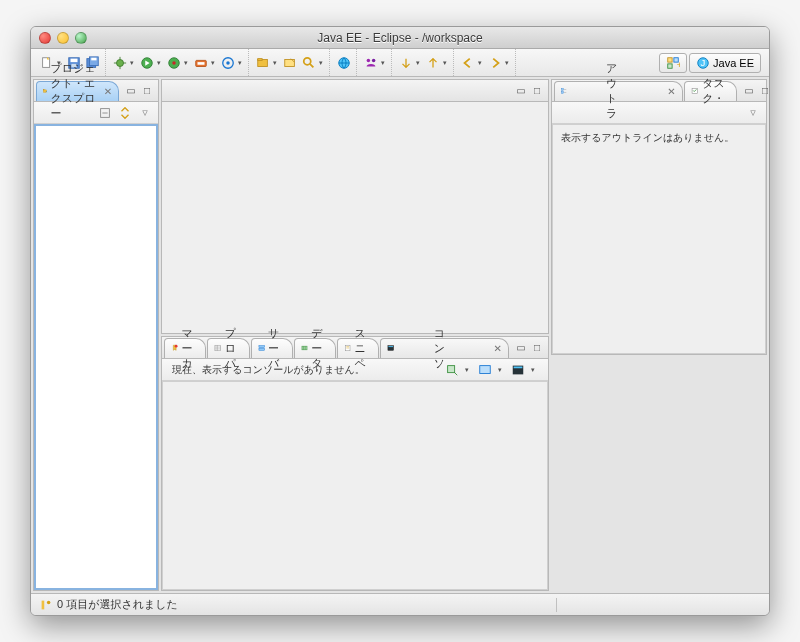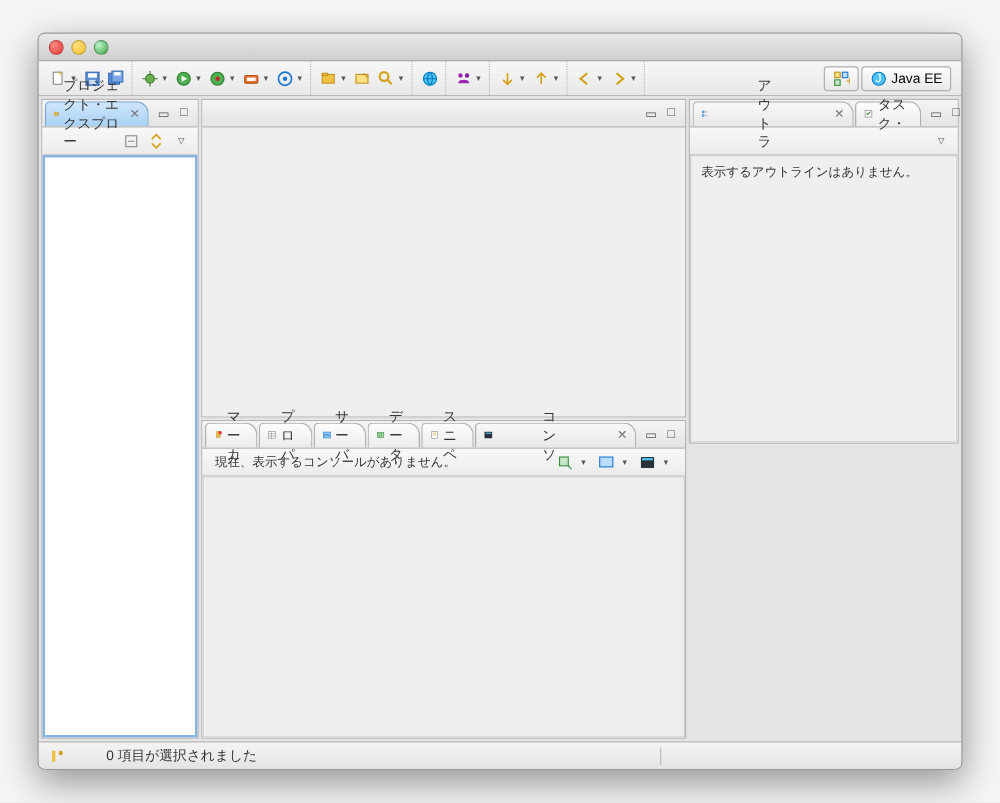--- a/index.html
+++ b/index.html
@@ -30,36 +30,37 @@
 .tab.active-grey { background: linear-gradient(#f8f8f8,#e8e8e8); gap: 39px; }
 .tab-close { font-size: 10px; color: #777; padding-left: 3px; }
 .tab-controls { margin-left: auto; display: flex; align-items: center; gap: 2px; padding: 0 4px; }
 .minibtn { width: 14px; height: 14px; display: flex; align-items: center; justify-content: center; font-size: 10px; color: #555; border: 1px solid transparent; }
 .vtoolbar { height: 22px; background: linear-gradient(#f8f8f8,#ececec); border-bottom: 1px solid #d0d0d0; display: flex; align-items: center; justify-content: flex-end; padding: 0 4px; gap: 2px; }
 .vbody { flex: 1; background: #fff; border: 2px solid #88b3e0; margin: 0; overflow: auto; }
 .vbody.plain { background: #efefef; border: none; }
 .vbody.bordr { border: 1px solid #cfcfcf; background: #efefef; }
 .msg { padding: 6px 8px; color: #333; font-size: 10px; }
 .bottomrow { height: 216px; }
-.statusbar { height: 22px; background: linear-gradient(#f4f4f4,#e4e4e4); border-top: 1px solid #b8b8b8; display: flex; align-items: center; padding: 0 8px; color: #333; gap: 32px; }
+.statusbar { height: 22px; background: linear-gradient(#f4f4f4,#e4e4e4); border-top: 1px solid #b8b8b8; display: flex; align-items: center; padding: 0 8px; color: #333; gap: 4px; }
 .status-sep { margin-left: auto; width: 1px; height: 14px; background: #c0c0c0; }
 .mid-top { flex: 1; }
 .cons-tools { margin-left: auto; display:flex; gap:4px; padding: 0 6px; align-items:center; }
 </style>
 </head>
 <body>
 
 <div class="window">
 
   <div class="titlebar">
     <div class="tl-buttons">
       <div class="tl-btn tl-red"></div>
       <div class="tl-btn tl-yellow"></div>
       <div class="tl-btn tl-green"></div>
     </div>
+    <div class="title">Java EE - Eclipse - /workspace</div>
   </div>
 
   <div class="toolbar">
     <div class="tb-group">
       <div class="tb-btn">
           <svg class="ic" viewBox="0 0 16 16">
             <rect x="3" y="2" width="8" height="11" fill="#fff" stroke="#888"></rect>
             <path d="M8 1l3 3h-3z" fill="#f0c040"></path>
           </svg>
         </div>

